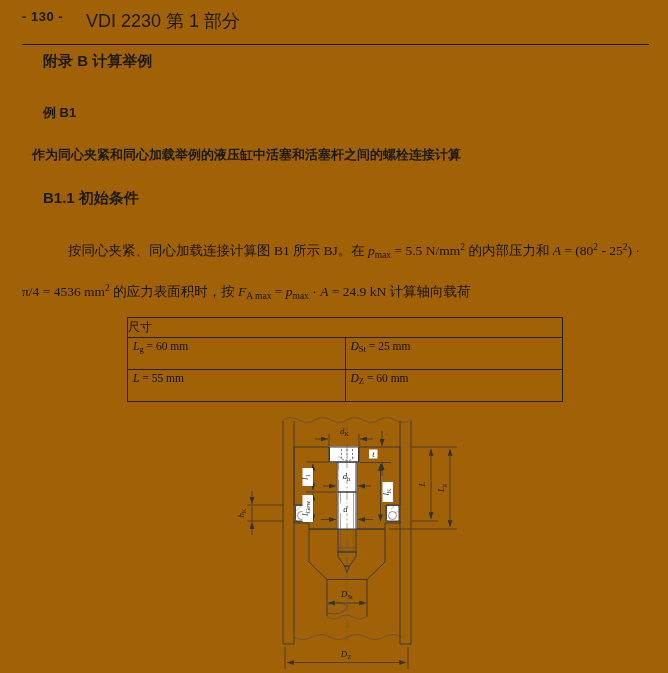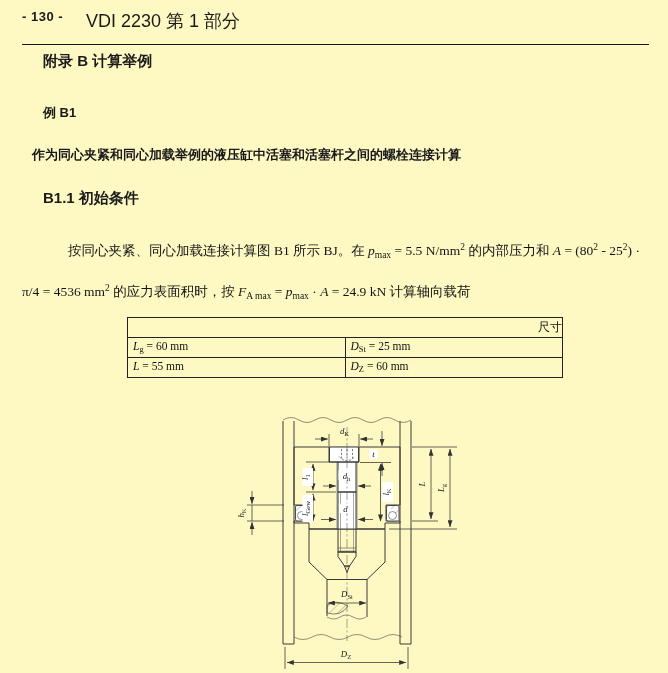--- a/index.html
+++ b/index.html
@@ -1,33 +1,33 @@
 <!DOCTYPE html>
 <html><head>
 <meta charset="utf-8">
 <style>
   html,body{margin:0;padding:0;background:#e8e8e8}
-  .page{position:relative;width:668px;height:673px;background:#fef9c3;
+  .page{position:relative;width:668px;height:673px;background:#a16207;
         font-family:"Liberation Sans",sans-serif;color:#1a1a1a;overflow:hidden;margin:0 auto}
   .hdr-num{position:absolute;left:22px;top:9px;font-weight:bold;font-size:13px;letter-spacing:.5px}
   .hdr-title{position:absolute;left:86px;top:9px;font-size:18px}
   .rule{position:absolute;left:22px;top:44px;width:627px;border-top:1.5px solid #161616}
   .h-appendix{position:absolute;left:43px;top:52px;font-size:15px;font-weight:bold}
   .h-example{position:absolute;left:43px;top:104px;font-size:13px;font-weight:bold}
   .h-desc{position:absolute;left:32px;top:146px;font-size:13px;font-weight:bold}
   .h-sub{position:absolute;left:43px;top:189px;font-size:15px;font-weight:bold}
   .para{position:absolute;left:22px;top:231px;width:636px;font-family:"Liberation Serif","DejaVu Serif",serif;
         font-size:13.5px;line-height:40px;text-indent:46px;color:#141414}
   .para .it{font-style:italic}
   .para sub{font-size:9.5px;vertical-align:baseline;position:relative;top:3px}
   .para sup{font-size:9.5px;vertical-align:baseline;position:relative;top:-5px}
   table.dim-table{position:absolute;left:127px;top:317px;width:436px;border-collapse:collapse;
         font-family:"Liberation Serif","DejaVu Serif",serif;font-size:11.5px;color:#101010;table-layout:fixed}
-  table.dim-table td{border:1px solid #222;height:15px;padding:0 0 4px 5px;vertical-align:middle}
-  table.dim-table td.title{text-align:right;font-size:12px;height:16px;padding:1px 0}
+  table.dim-table td{border:1px solid #222;height:15px;padding:0 0 16px 5px;vertical-align:middle}
+  table.dim-table td.title{text-align:left;font-size:12px;height:16px;padding:1px 0}
   table.dim-table td.empty{border:none;background:transparent}
   table.dim-table i{font-style:italic}
   table.dim-table sub{font-size:8.5px;vertical-align:baseline;position:relative;top:2px}
   .fig{position:absolute;left:228px;top:402px}
   .fig text{font-family:"Liberation Serif","DejaVu Serif",serif;font-size:8.8px;font-style:italic;fill:#1d1d1d}
   .fig .vs{font-size:6.6px;font-style:normal}
   .oln{stroke:#3a3a3a;stroke-width:1;fill:none}
   .thin{stroke:#4a4a4a;stroke-width:.6;fill:none}
   .dim{stroke:#333;stroke-width:.75;fill:none}
 </style>

